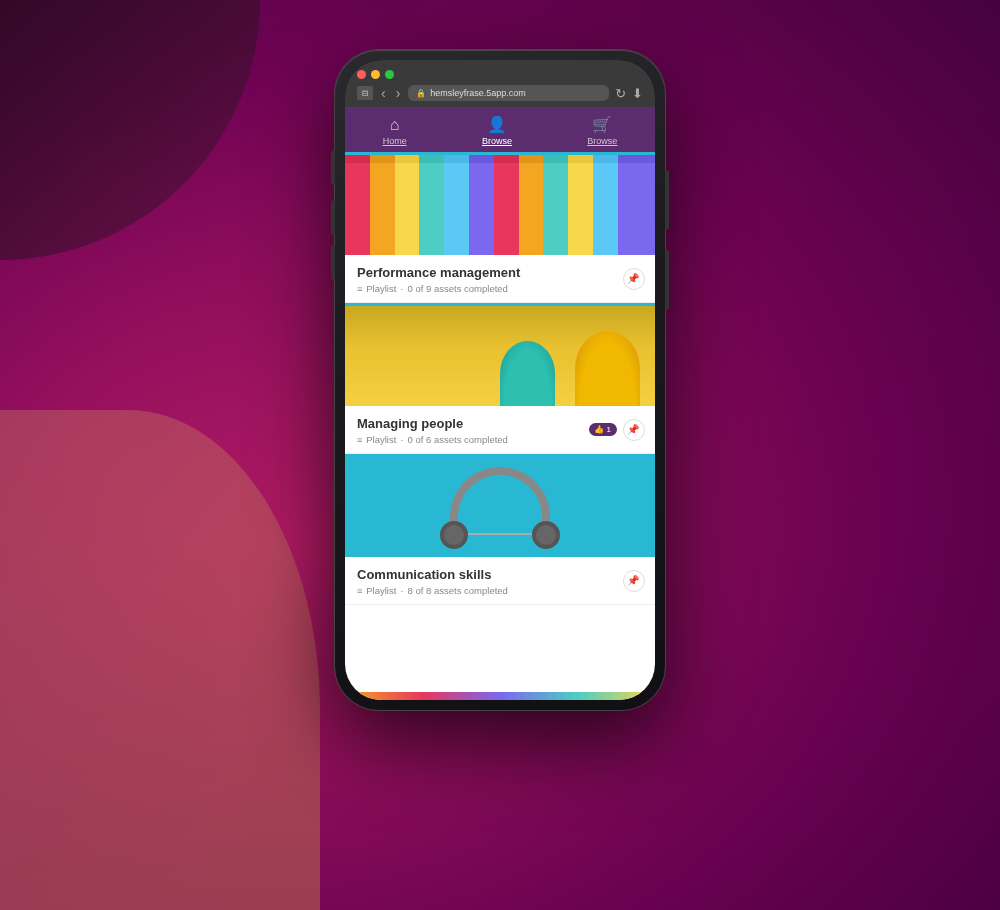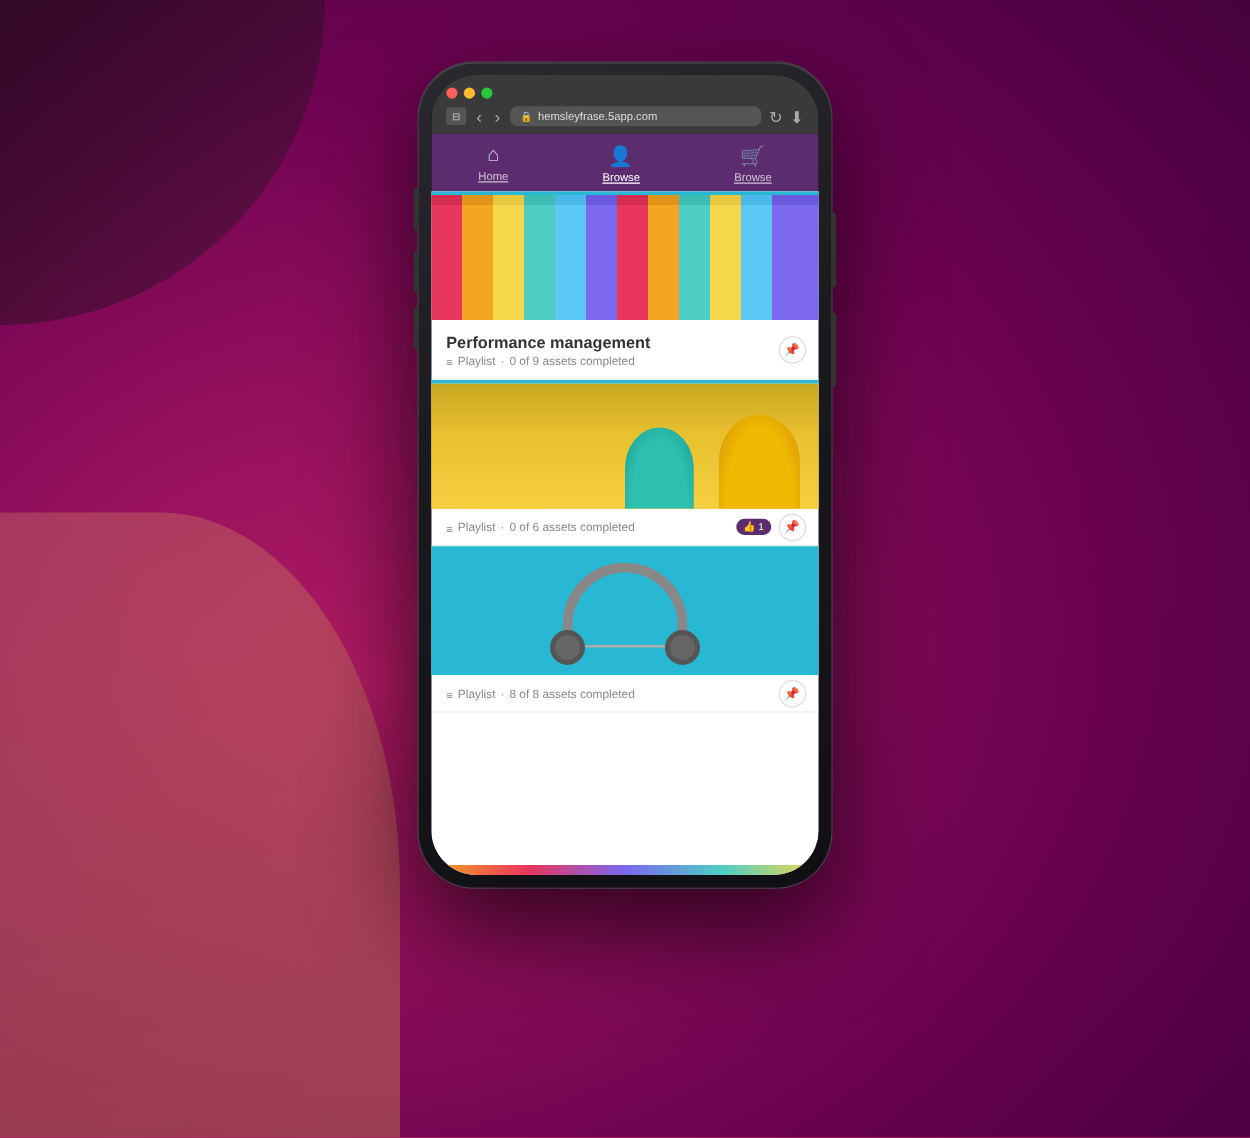--- a/index.html
+++ b/index.html
@@ -499,20 +499,21 @@
           </div>
         </div>
 
         <div class="playlist-card">
           <div class="blue-bar"></div>
           <div class="img-umbrellas">
             <div class="umbrella-bg"></div>
             <div class="umbrella-right"></div>
           </div>
           <div class="card-info">
+            <div class="card-title">Managing people</div>
             <div class="card-meta">
               <span class="list-icon">≡</span>
               <span>Playlist</span>
               <span>·</span>
               <span>0 of 6 assets completed</span>
             </div>
             <div class="card-actions">
               <div class="like-badge">
                 <span>👍</span>
                 <span>1</span>
@@ -524,20 +525,21 @@
 
         <div class="playlist-card">
           <div class="blue-bar"></div>
           <div class="img-headphones">
             <div class="headphones-shape"></div>
             <div class="headphones-left"></div>
             <div class="headphones-right"></div>
             <div class="headphones-cord"></div>
           </div>
           <div class="card-info">
+            <div class="card-title">Communication skills</div>
             <div class="card-meta">
               <span class="list-icon">≡</span>
               <span>Playlist</span>
               <span>·</span>
               <span>8 of 8 assets completed</span>
             </div>
             <div class="card-actions">
               <div class="pin-btn">📌</div>
             </div>
           </div>

